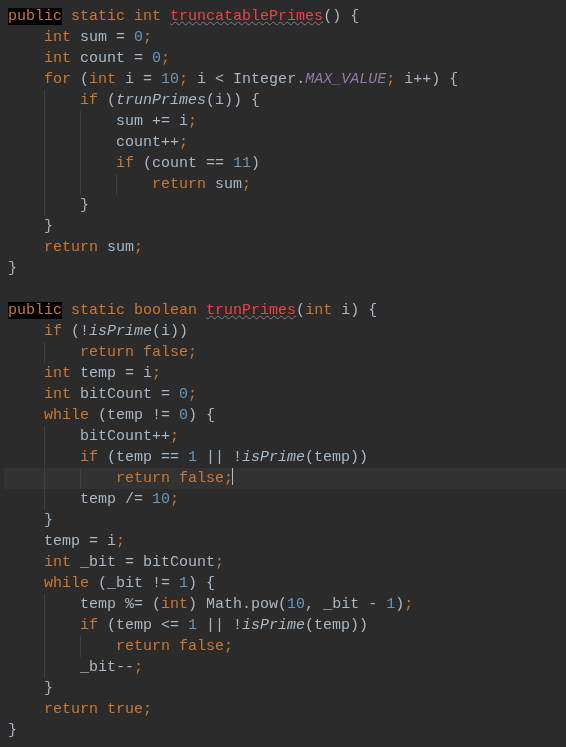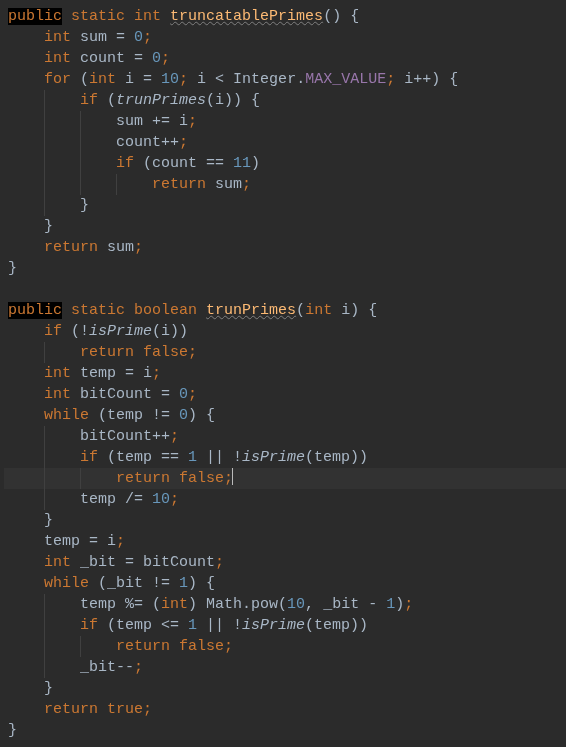--- a/index.html
+++ b/index.html
@@ -25,25 +25,25 @@
   .hl-line {
     background: #323232;
   }
   .indent-guide {
     display: inline-block;
     box-shadow: inset 1px 0 0 #404040;
   }
   .kw { color: #cc7832; text-align: center; }          
   .num { color: #6897bb; }          
   .fn-warn {
-    color: #fdba74;
+    color: #ef4444;
     text-decoration: underline wavy #808080;
     text-decoration-thickness: 1px;
   }
-  .const-it { color: #9876aa; }
+  .const-it { color: #9876aa; font-style: italic; }
   .call-it { font-style: italic; color: #a9b7c6; }
   .kw-hi {
     color: #cc7832;
     background: #000000;
   }
   .op { color: #a9b7c6; }
   .semi { color: #cc7832; }
   .cursor {
     display:inline-block;
     width:1px;

